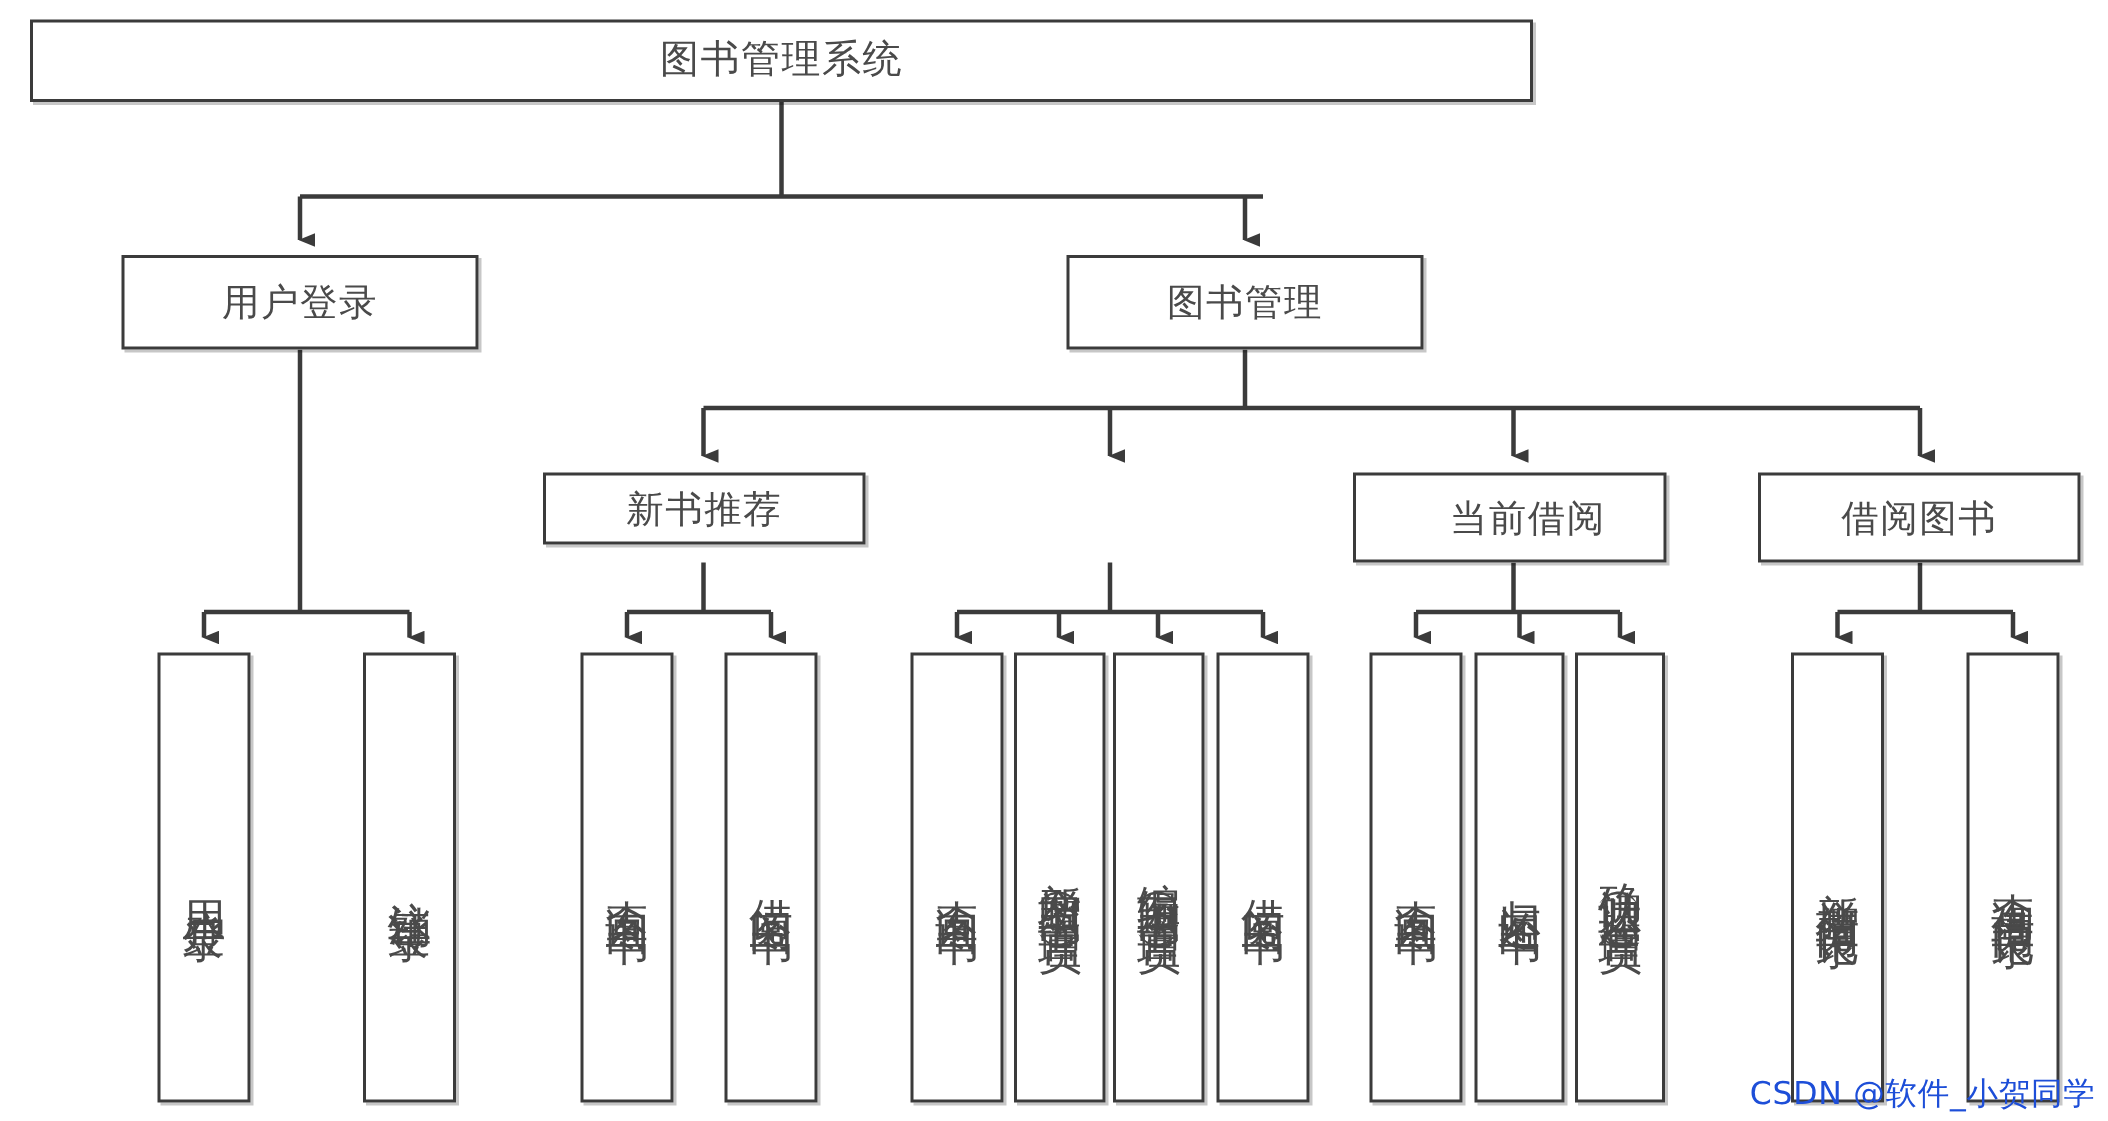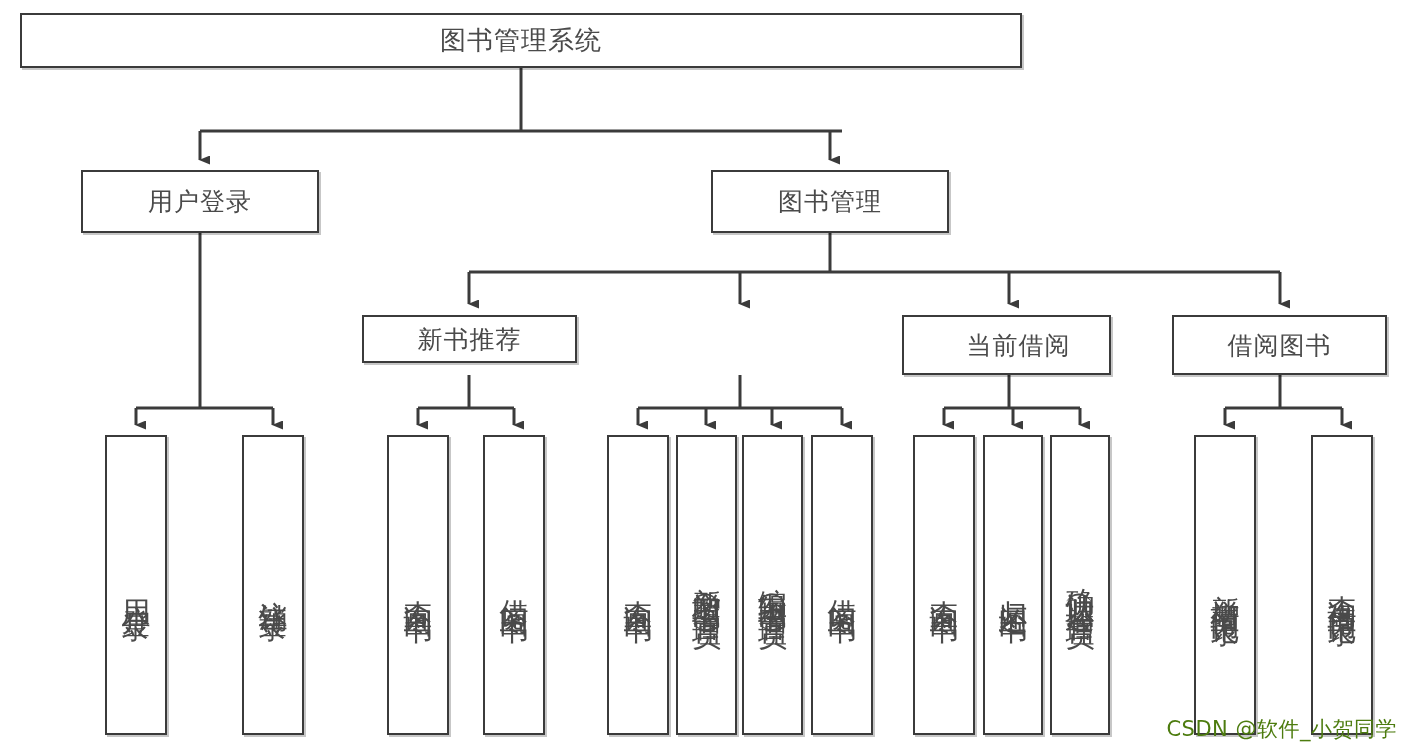--- a/index.html
+++ b/index.html
@@ -49,21 +49,21 @@
     letter-spacing:5px;
     line-height:1;
     height:100%;
     margin:0 auto;
   }
   .watermark{
     position:absolute;
     right:8px;
     bottom:4px;
     font-size:21px;
-    color:#4d7c0f;
+    color:#1d4ed8;
     white-space:nowrap;
     letter-spacing:0.5px;
   }
 </style>
 </head>
 <body>
 
 <div id="canvas">
 
   <svg class="wires" viewBox="0 0 1405 747" xmlns="http://www.w3.org/2000/svg">

